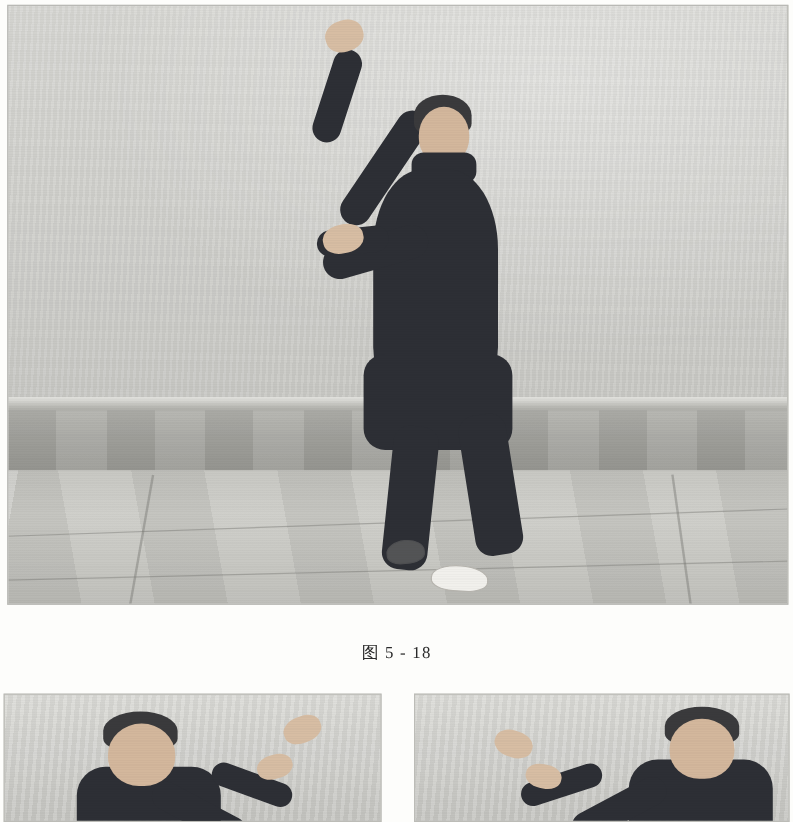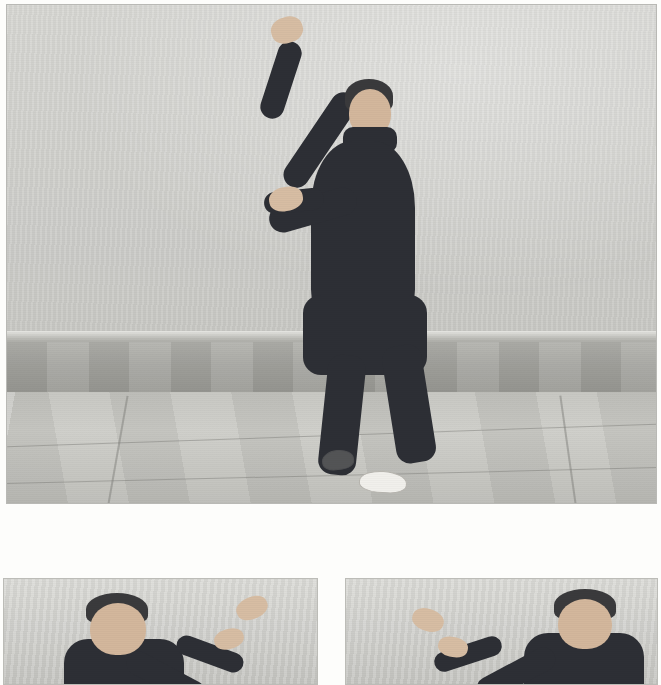--- a/index.html
+++ b/index.html
@@ -217,20 +217,21 @@
       <div class="limb" style="left:316px; top:350px; width:38px; height:120px; transform:rotate(6deg); border-radius:14px;"></div>
       <div class="limb" style="left:382px; top:340px; width:40px; height:118px; transform:rotate(-9deg); border-radius:14px;"></div>
 
       <div class="shoe" style="left:352px; top:466px; width:46px; height:20px; transform:rotate(4deg);"></div>
       <div class="shoe" style="left:315px; top:445px; width:30px; height:18px; transform:rotate(-6deg); opacity:.35; background:#9b9a95; border-color:#8d8c87;"></div>
     </div>
 
     <div class="grain"></div>
   </div>
 
+  <div class="caption">图 5 - 18</div>
 
   <div class="figure-row">
 
     <div class="figure-sub left">
       <div class="sub-bg"></div>
       <div class="person">
 
         <div class="torso" style="left:60px; top:60px; width:120px; height:60px; border-radius:24px 24px 0 0;"></div>
 
         <div class="hair" style="left:82px; top:14px; width:62px; height:32px;"></div>

